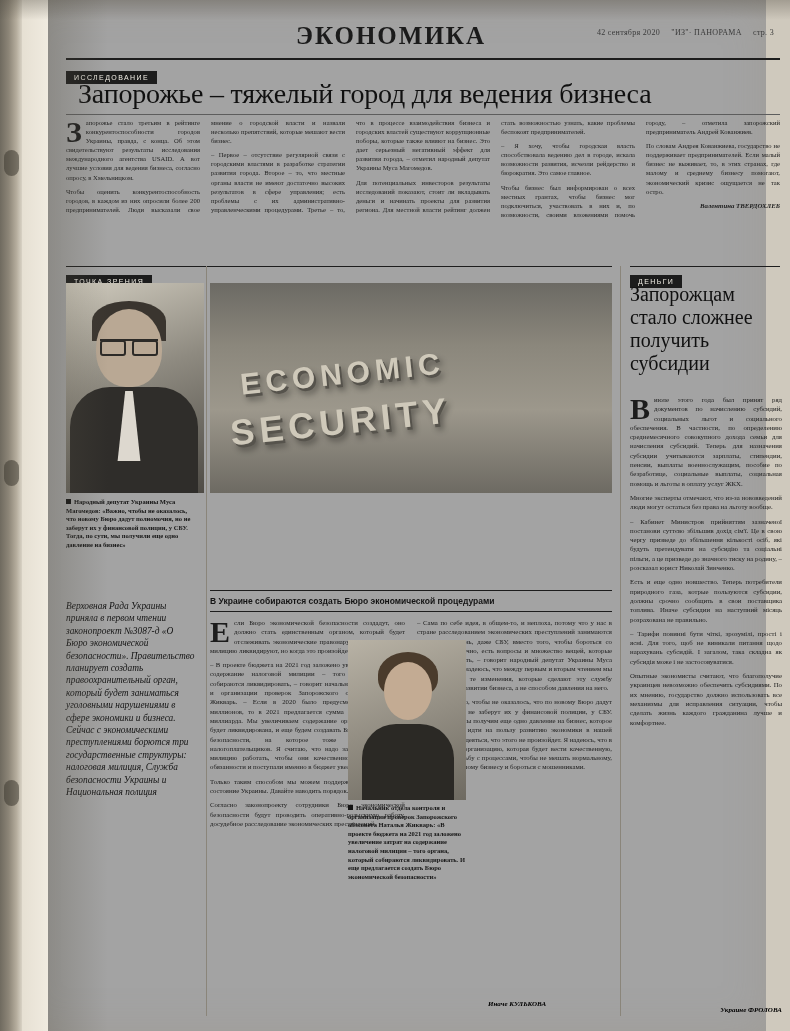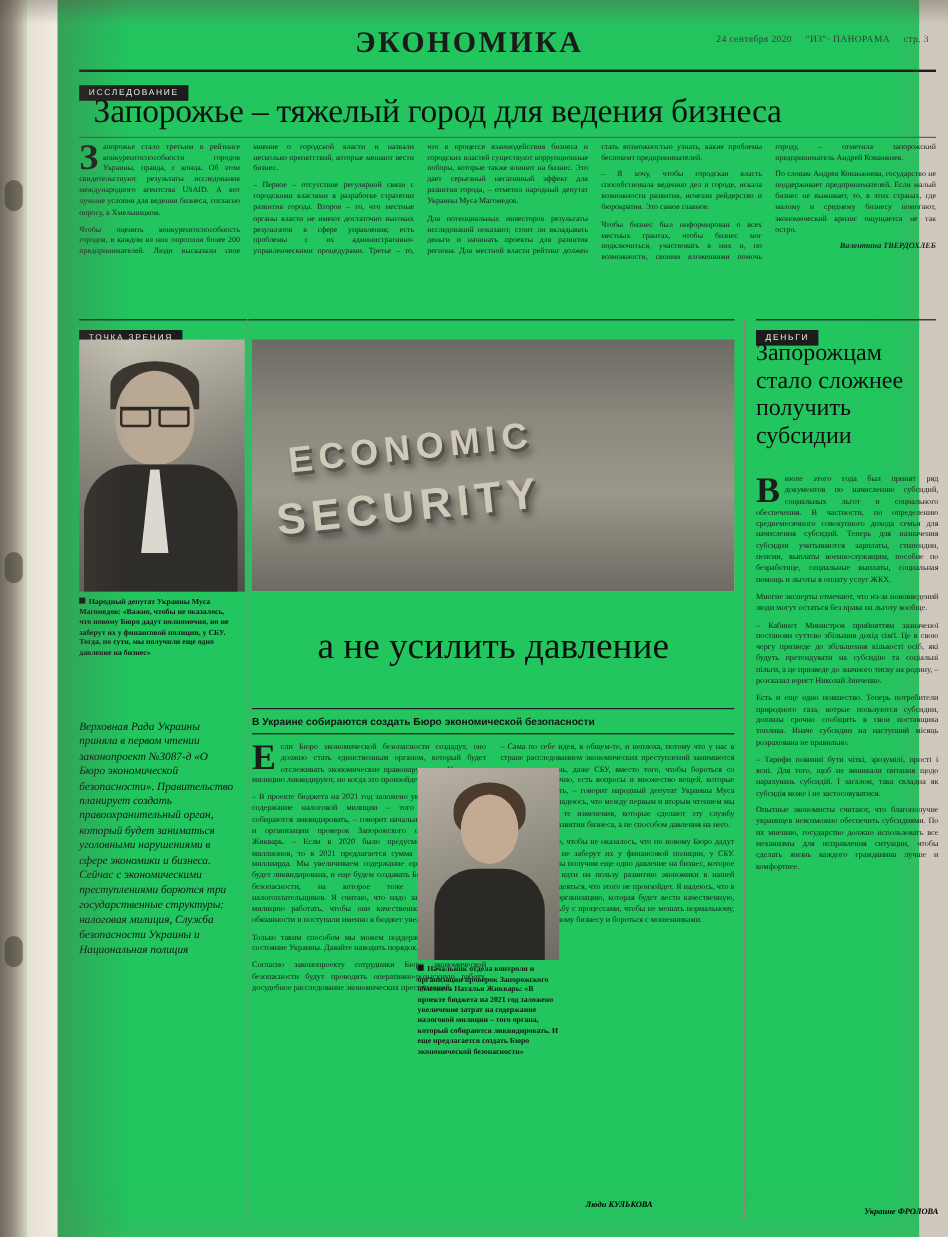--- a/index.html
+++ b/index.html
@@ -7,21 +7,21 @@
     width:790px;height:1031px;
     background:#cfc9bd;
     font-family:"Liberation Serif", serif;
     overflow:hidden;
     position:relative;
   }
   
   .page{
     position:absolute;
     left:18px;top:0;width:748px;height:1031px;
-    background:#22c55e;
+    background:#a3a3a3;
     box-shadow:inset 0 0 40px rgba(150,140,120,.25);
   }
   
   .spine{
     position:absolute;left:0;top:0;width:22px;height:1031px;
     background:linear-gradient(90deg,#6f6a5f 0%,#8d8678 40%,#b5ad9d 75%,#d8d2c5 100%);
   }
   .spine2{
     position:absolute;left:22px;top:0;width:26px;height:1031px;
     background:linear-gradient(90deg,#e6e0d3 0%,#f0ebe0 100%);
@@ -193,21 +193,21 @@
   }
 </style>
 </head>
 <body>
 
 <div class="page">
 
   <div class="masthead">
     <div class="title">ЭКОНОМИКА</div>
     <div class="meta">
-      <span>24 сентября 2020</span>
+      <span>42 сентября 2020</span>
       <span>"ИЗ"· ПАНОРАМА</span>
       <span>стр. 3</span>
     </div>
   </div>
   <div class="rule" style="top:58px"></div>
 
   <div style="position:absolute;left:48px;top:66px">
     <span class="tag">ИССЛЕДОВАНИЕ</span>
   </div>
   <div class="headline1">Запорожье – тяжелый город для ведения бизнеса</div>
@@ -242,24 +242,23 @@
     <div class="desk"></div>
     <div class="word w1">ECONOMIC</div>
     <div class="word w2">SECURITY</div>
   </div>
 
   <div class="cap cap-deputy">
     <span class="sq"></span><span>Народный депутат Украины Муса Магомедов: «Важно, чтобы не оказалось, что новому Бюро дадут полномочия, но не заберут их у финансовой полиции, у СБУ. Тогда, по сути, мы получили еще одно давление на бизнес»</span>
   </div>
 
   <div class="headline2">
-    <div>а не усилить давление</div>
   </div>
   <div class="rule3"></div>
-  <div class="subhead2">В Украине собираются создать Бюро экономической безопасности</div>
+  <div class="subhead2">В Украине собираются создать Бюро экономической процедурами</div>
   <div class="rule4"></div>
 
   <div class="standfirst">Верховная Рада Украины приняла в первом чтении законопроект №3087-д «О Бюро экономической безопасности». Правительство планирует создать правоохранительный орган, который будет заниматься уголовными нарушениями в сфере экономики и бизнеса. Сейчас с экономическими преступлениями борются три государственные структуры: налоговая милиция, Служба безопасности Украины и Национальная полиция</div>
 
   <div class="midcols">
     <p><span class="dropcap">Е</span><span>сли Бюро экономической безопасности создадут, оно должно стать единственным органом, который будет отслеживать экономические правонарушения. Налоговую милицию ликвидируют, но когда это произойдет – не ясно.</span></p>
     <p>– В проекте бюджета на 2021 год заложено увеличение затрат на содержание налоговой милиции – того органа, который собираются ликвидировать, – говорит начальник отдела контроля и организации проверок Запорожского облсовета Наталья Жикварь. – Если в 2020 было предусмотрено более 900 миллионов, то в 2021 предлагается сумма больше чем в 1,5 миллиарда. Мы увеличиваем содержание организации, которая будет ликвидирована, и еще будем создавать Бюро экономической безопасности, на которое тоже пойдут деньги налогоплательщиков. Я считаю, что надо заставить налоговую милицию работать, чтобы они качественно выполняли свои обязанности и поступали именно в бюджет увеличивались.</p>
     <p>Только таким способом мы можем поддержать экономическое состояние Украины. Давайте наводить порядок.</p>
     <p>Согласно законопроекту сотрудники Бюро экономической безопасности будут проводить оперативно-розыскную работу, досудебное расследование экономических преступлений.</p>
     <p style="break-before:column">– Сама по себе идея, в общем-то, и неплоха, потому что у нас в стране расследованием экономических преступлений занимаются все кому не лень, даже СБУ, вместо того, чтобы бороться со шпионами. Конечно, есть вопросы и множество вещей, которые можно оспаривать, – говорит народный депутат Украины Муса Магомедов. – Я надеюсь, что между первым и вторым чтением мы сможем внести те изменения, которые сделают эту службу помощником в развитии бизнеса, а не способом давления на него.</p>
@@ -267,21 +266,21 @@
   </div>
 
   <div class="photo-woman">
     <div class="hair"></div>
       <div class="head"></div>
       <div class="body"></div>
   </div>
   <div class="cap cap-woman">
     <span class="sq"></span><span>Начальник отдела контроля и организации проверок Запорожского облсовета Наталья Жикварь: «В проекте бюджета на 2021 год заложено увеличение затрат на содержание налоговой милиции – того органа, который собираются ликвидировать. И еще предлагается создать Бюро экономической безопасности»</span>
   </div>
-  <div class="sig2">Люди КУЛЬКОВА</div>
+  <div class="sig2">Иначе КУЛЬКОВА</div>
 
   <div class="headline3">Запорожцам стало сложнее получить субсидии</div>
   <div class="rightcol">
     <p><span class="dropcap">В</span><span>июле этого года был принят ряд документов по начислению субсидий, социальных льгот и социального обеспечения. В частности, по определению среднемесячного совокупного дохода семьи для начисления субсидий. Теперь для назначения субсидии учитываются зарплаты, стипендии, пенсии, выплаты военнослужащим, пособие по безработице, социальные выплаты, социальная помощь и льготы в оплату услуг ЖКХ.</span></p>
     <p>Многие эксперты отмечают, что из-за нововведений люди могут остаться без права на льготу вообще.</p>
     <p>– Кабинет Министров прийняттям зазначеної постанови суттєво збільшив дохід сім'ї. Це в свою чергу призведе до збільшення кількості осіб, які будуть претендувати на субсидію та соціальні пільги, а це призведе до значного тиску на родину, – розсказал юрист Николай Зинченко.</p>
     <p>Есть и еще одно новшество. Теперь потребители природного газа, котрые пользуются субсидии, должны срочно сообщить в свои поставщика топлива. Иначе субсидии на наступний місяць розрахована не правильно.</p>
     <p>– Тарифи повинні бути чіткі, зрозумілі, прості і ясні. Для того, щоб не виникали питання щодо нарахувань субсидій. І загалом, така складна як субсидія може і не застосовуватися.</p>
     <p>Опытные экономисты считают, что благополучие украинцев невозможно обеспечить субсидиями. По их мнению, государство должно использовать все механизмы для исправления ситуации, чтобы сделать жизнь каждого гражданина лучше и комфортнее.</p>
   </div>

